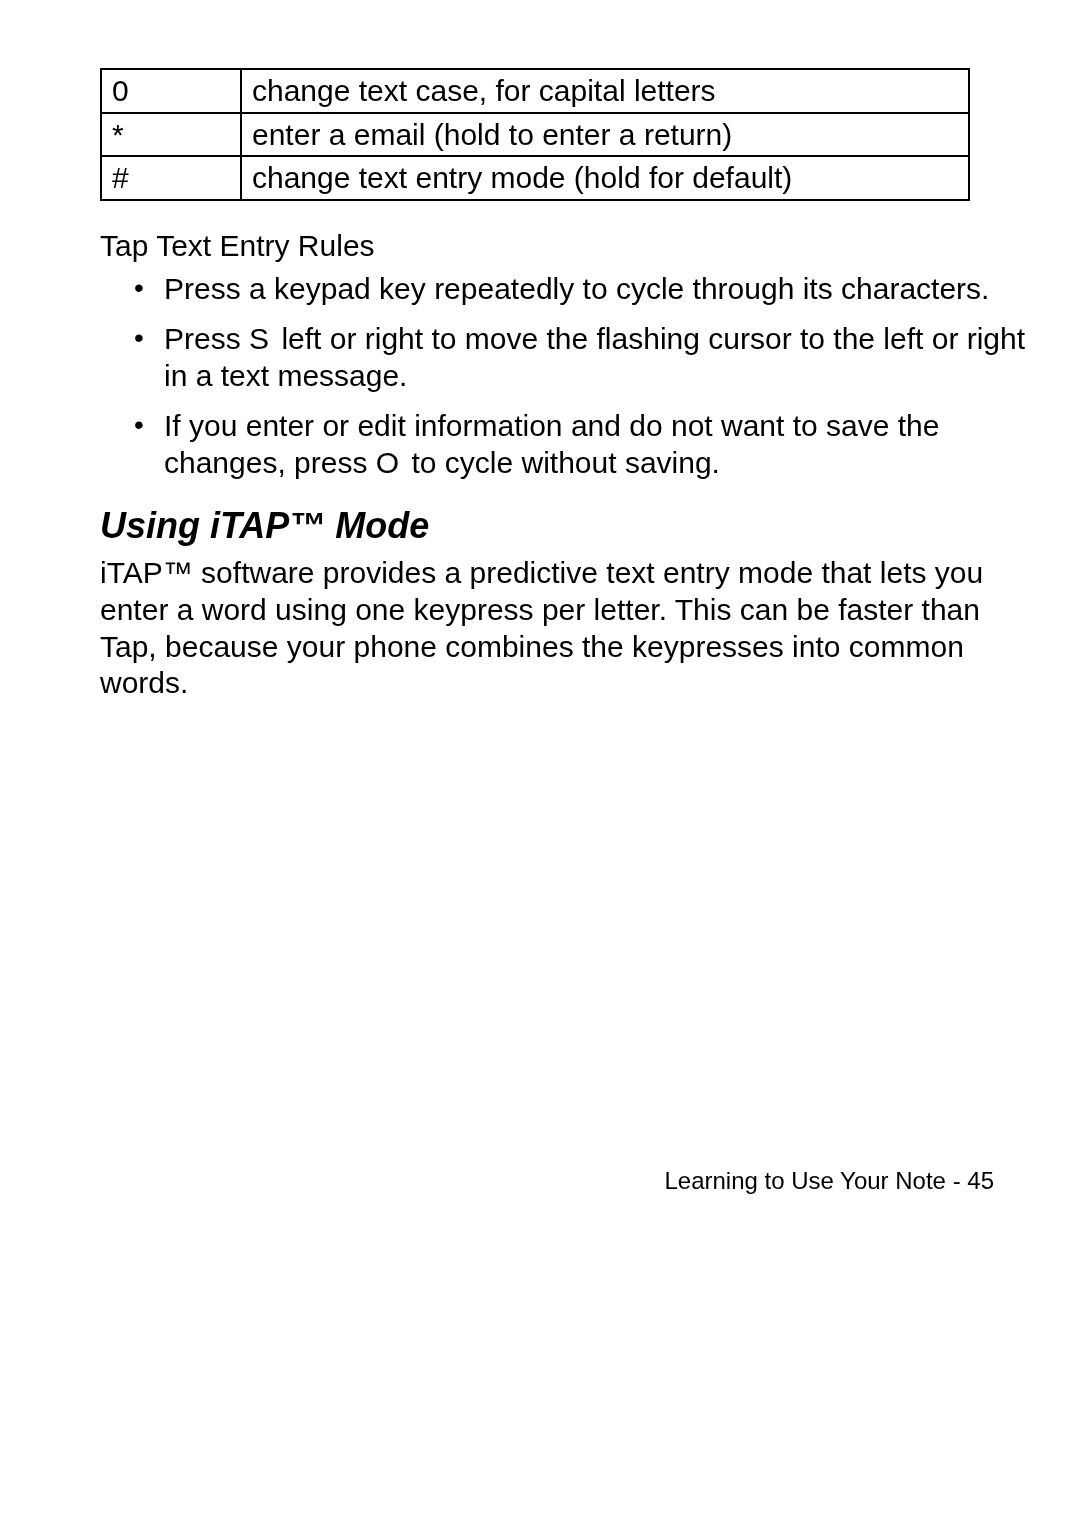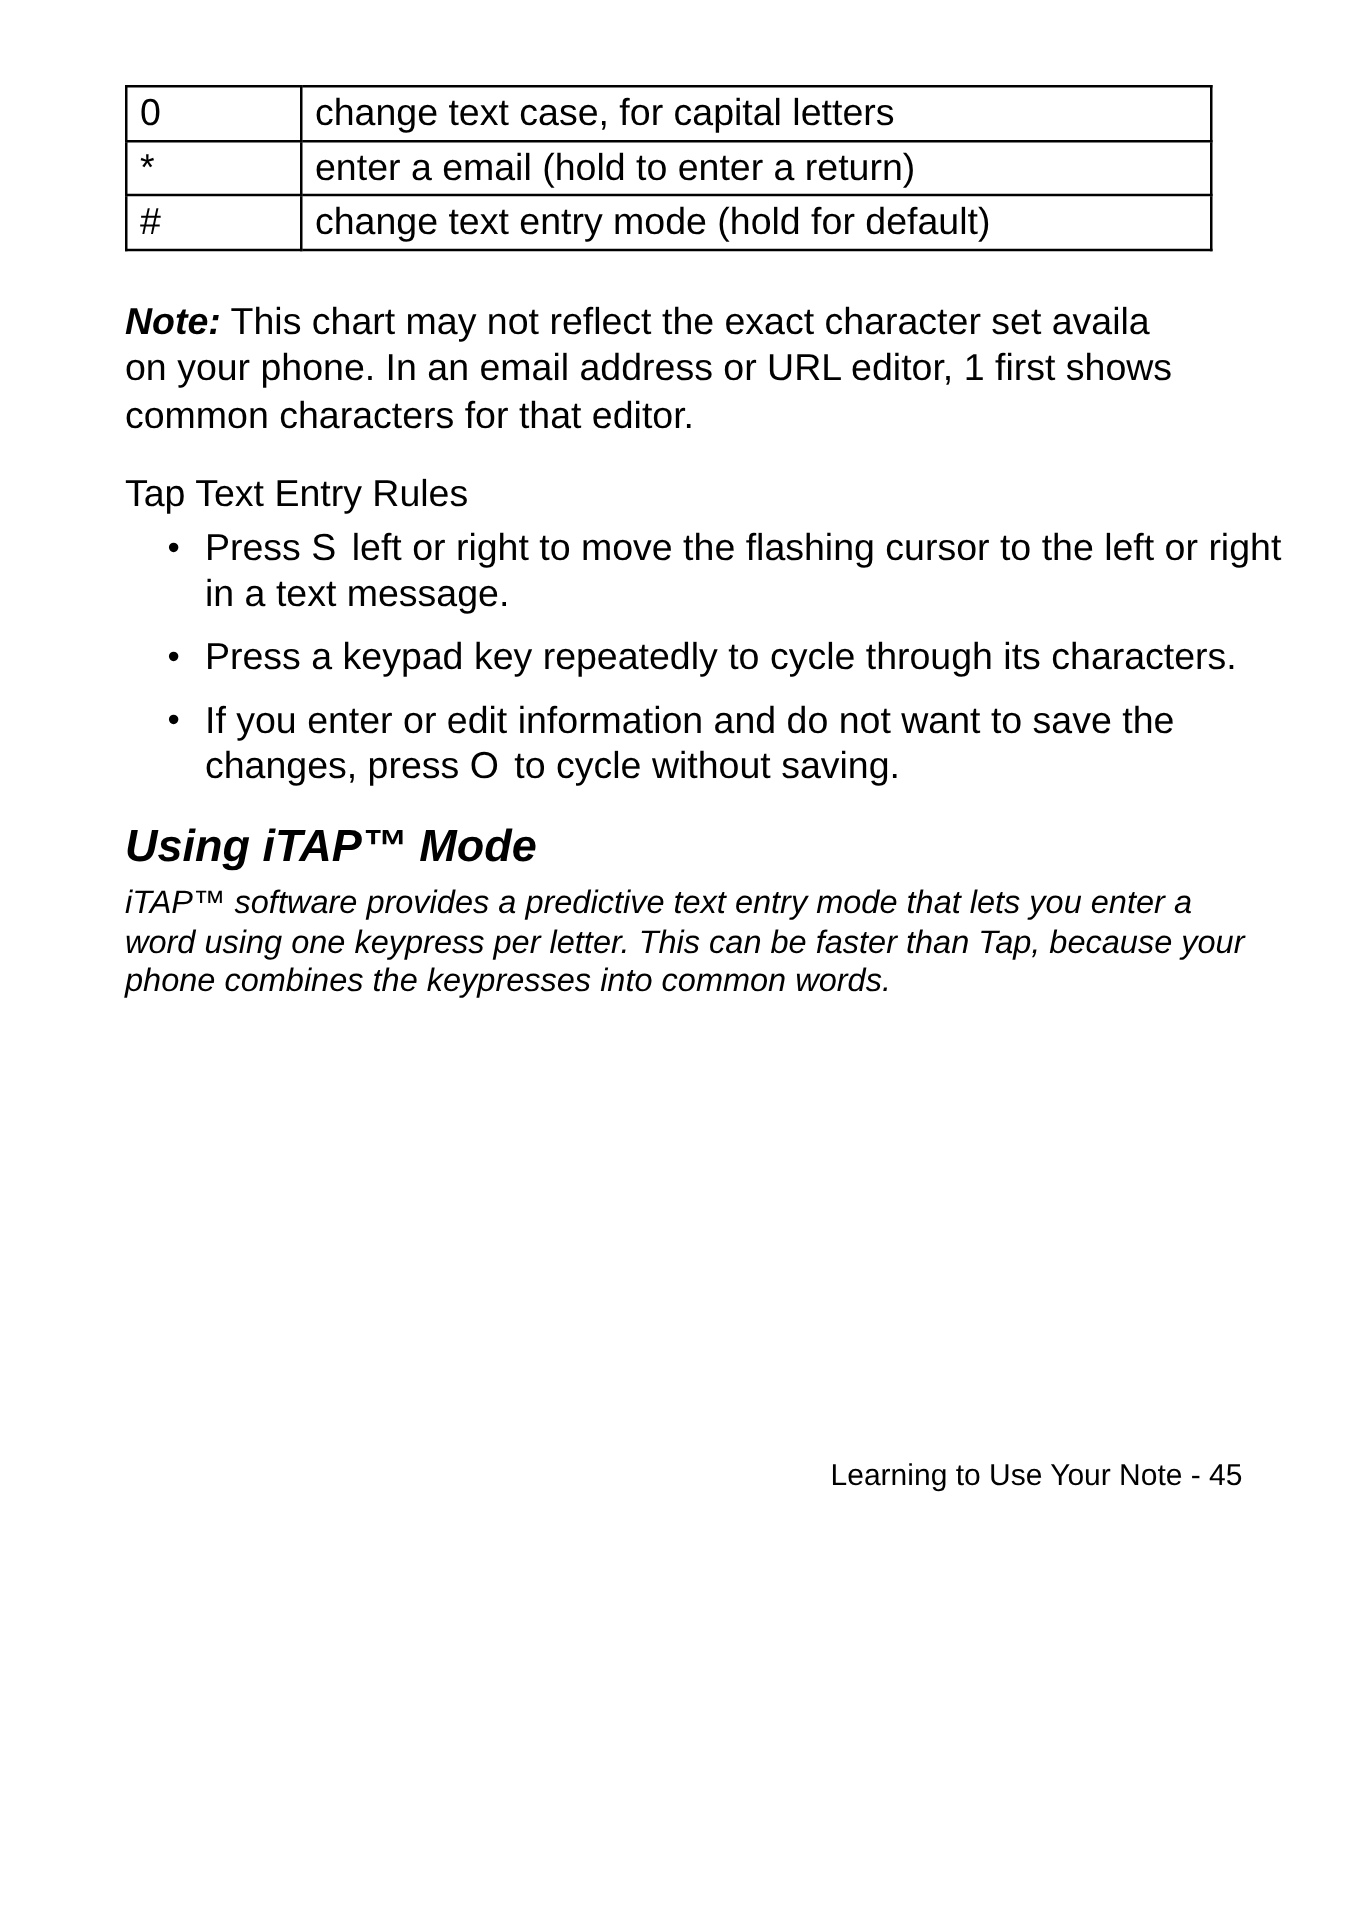--- a/index.html
+++ b/index.html
@@ -75,25 +75,24 @@
     font-family: Arial, Helvetica, sans-serif;
     letter-spacing: 4px;
   }
   h2.section-heading {
     font-size: 36px;
     font-weight: bold;
     font-style: italic;
     margin: 24px 0 8px 0;
   }
   p.body {
-    font-size: 26px;
+    font-size: 30px;
     line-height: 1.22;
     margin: 0 0 12px 0;
     max-width: 900px;
-    font-style: italic;
   }
   .footer {
     position: absolute;
     bottom: 330px;
     right: 64px;
     font-size: 24px;
   }
   .footer .pg {
     font-weight: normal;
     margin-top: 18px;
@@ -115,34 +114,29 @@
           <td class="kcol">*</td>
           <td>enter a email (hold to enter a return)</td>
         </tr>
         <tr>
           <td class="kcol">#</td>
           <td>change text entry mode (hold for default)</td>
         </tr>
       </tbody>
     </table>
 
-    <p class="note">
-      <span class="label">Note:</span><span> This chart may not reflect the exact character set availa</span><br>
-      <span>on your phone. In an email address or URL editor, </span><span>1</span><span> first shows</span><br>
-      <span>common characters for that editor.</span>
-    </p>
 
     <h3 class="rules-heading">Tap Text Entry Rules</h3>
 
     <ul class="rules">
       <li>
-        <span>Press </span><span class="sglyph">S</span><span>  left or right to move the flashing cursor to the left or right in a text message.</span>
+        <span>Press a keypad key repeatedly to cycle through its characters.</span>
       </li>
       <li>
-        <span>Press a keypad key repeatedly to cycle through its characters.</span>
+        <span>Press </span><span class="sglyph">S</span><span>  left or right to move the flashing cursor to the left or right in a text message.</span>
       </li>
       <li>
         <span>If you enter or edit information and do not want to save the changes, press </span><span class="sglyph">O</span><span>  to cycle without saving.</span>
       </li>
     </ul>
 
     <h2 class="section-heading">Using iTAP™ Mode</h2>
 
     <p class="body">
       <span>iTAP™ software provides a predictive text entry mode that lets you enter a word using one keypress per letter. This can be faster than </span><span>Tap,</span><span> because your phone combines the keypresses into common words.</span>

